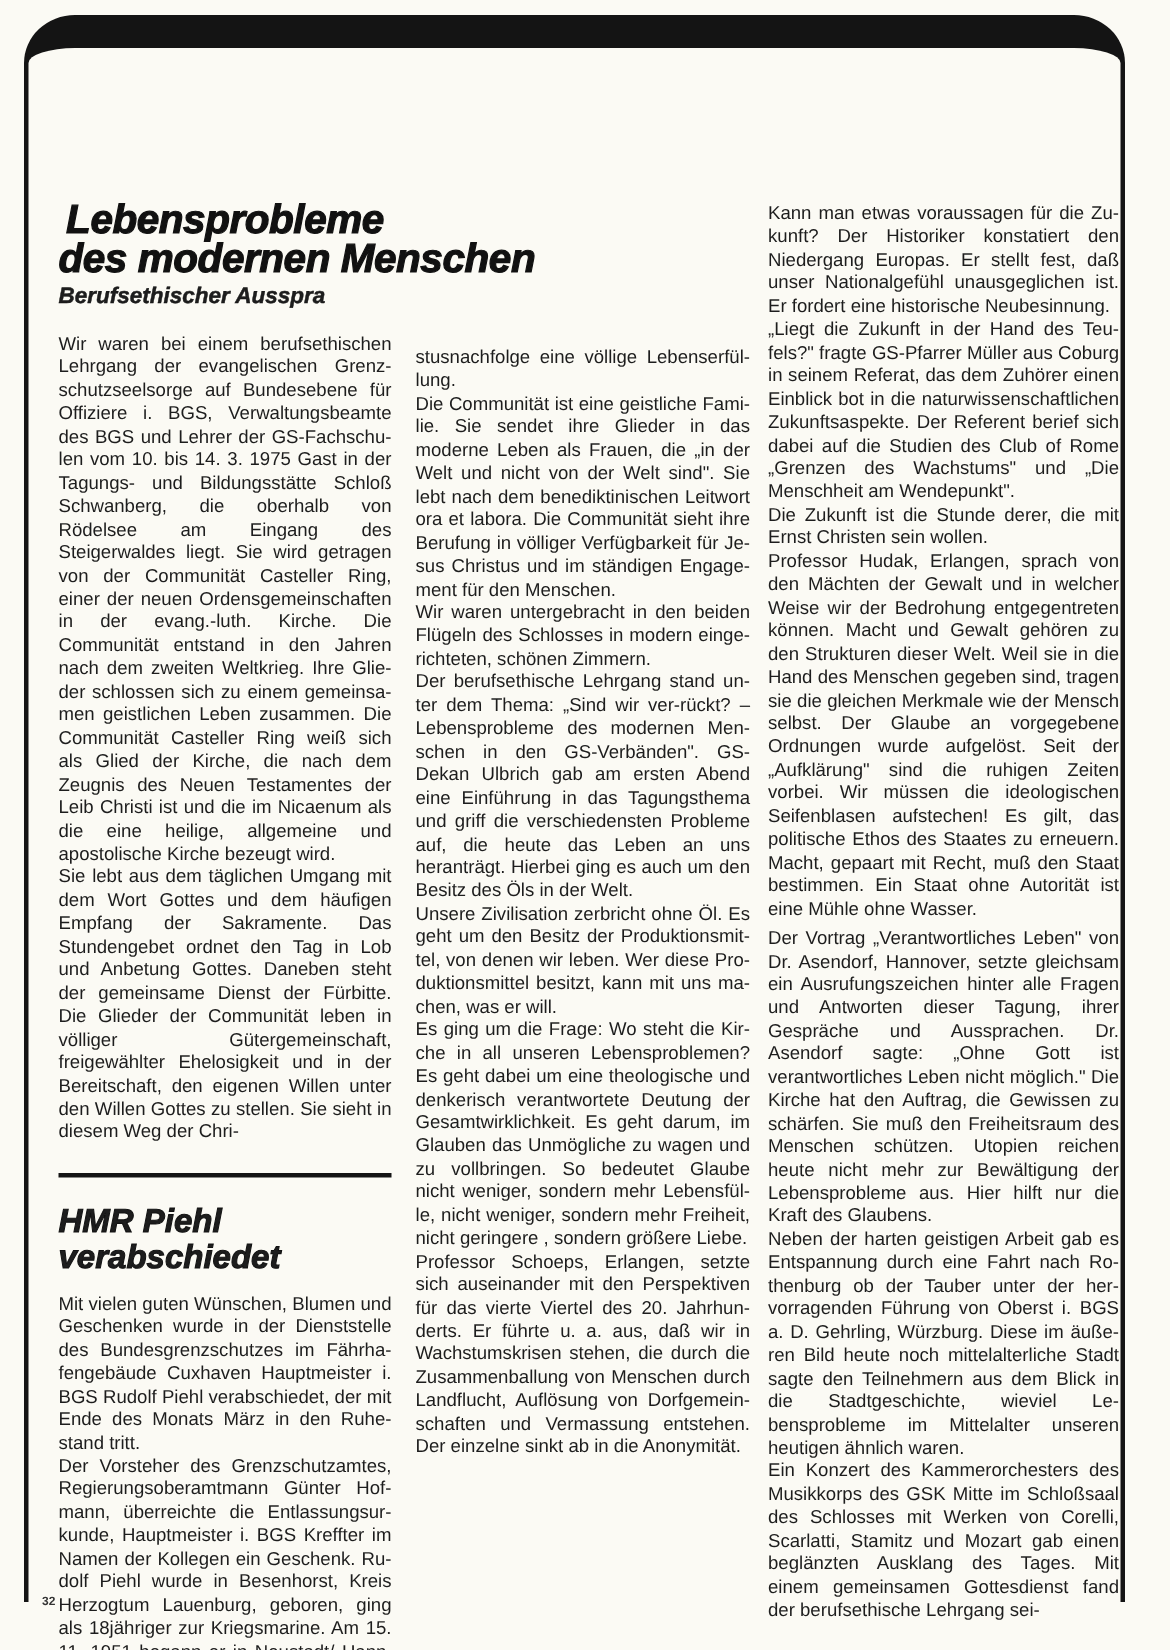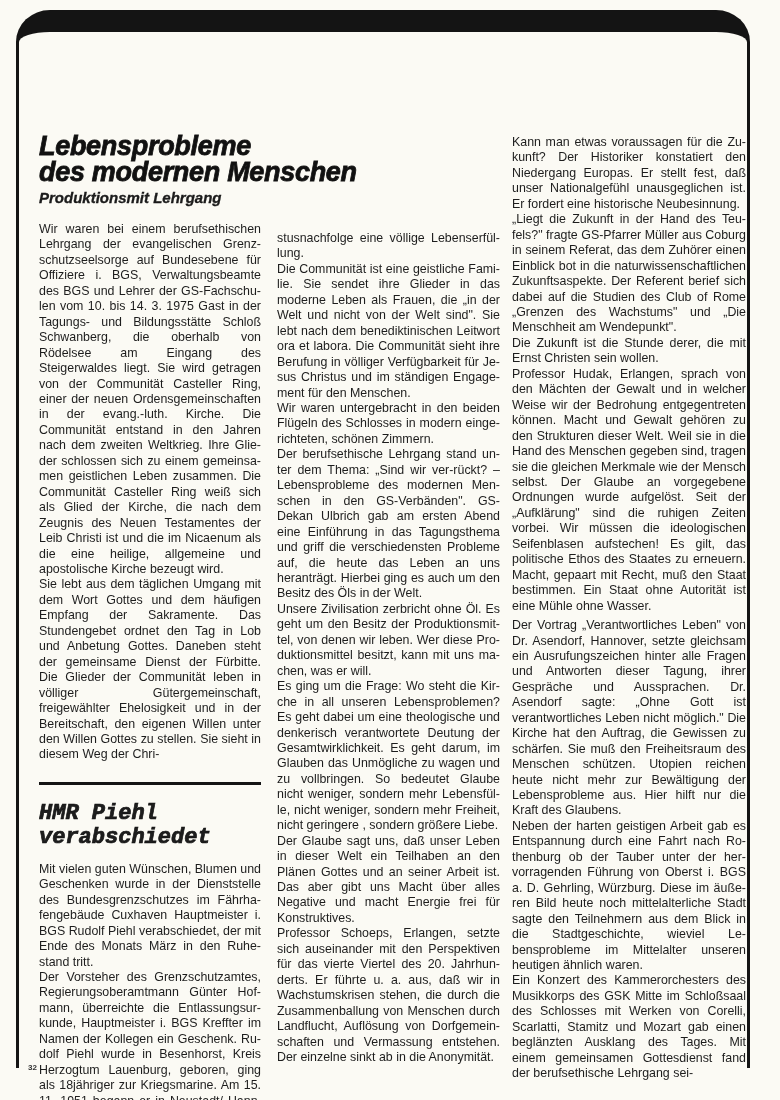--- a/index.html
+++ b/index.html
@@ -37,55 +37,54 @@
   .col1 { left: 39px; top: 133px; width: 222px; }
   .col2 { left: 277px; top: 231px; width: 223px; }
   .col3 { left: 512px; top: 135px; width: 234px; }
   .headline {
     font-family: "Liberation Sans", sans-serif;
     font-weight: 900; font-style: italic;
     font-size: 27px; line-height: 26px;
     letter-spacing: -0.3px;
     margin: 0 0 4px 0;
     color: #111;
-    text-align: left;
+    text-align: center;
     -webkit-text-stroke: 0.8px #111;
   }
   .subhead {
     font-weight: bold; font-style: italic;
     font-size: 15px; line-height: 18px;
     margin: 0 0 15px 0;
     text-align: left;
     -webkit-text-stroke: 0.3px #111;
   }
   .divider {
     border: none; border-top: 3px solid #141414;
     margin: 19px 0 17px 0;
   }
   .headline2 {
     font-weight: 900; font-style: italic;
     font-size: 22px; line-height: 24px;
     margin: 0 0 12px 0;
     text-align: left;
-    font-family: Liberation Mono, monospace;
     -webkit-text-stroke: 0.7px #111;
   }
   .gap { margin-top: 4px !important; }
 </style>
 </head>
 <body>
 
 <div class="frame"></div>
 
 <div class="col col1">
   <h1 class="headline">
     <span>Lebensprobleme</span><br>
     <span style="white-space:nowrap;">des modernen Menschen</span>
   </h1>
-  <h2 class="subhead">Produktionsmit Lehrgang</h2>
+  <h2 class="subhead">Berufsethischer Ausspra</h2>
   <p>Wir waren bei einem berufsethischen Lehrgang der evangelischen Grenz­schutzseelsorge auf Bundesebene für Offiziere i. BGS, Verwaltungsbeamte des BGS und Lehrer der GS-Fachschu­len vom 10. bis 14. 3. 1975 Gast in der Ta­gungs- und Bildungsstätte Schloß Schwanberg, die oberhalb von Rödelsee am Eingang des Steigerwaldes liegt. Sie wird getragen von der Communität Ca­steller Ring, einer der neuen Ordensge­meinschaften in der evang.-luth. Kirche. Die Communität entstand in den Jahren nach dem zweiten Weltkrieg. Ihre Glie­der schlossen sich zu einem gemeinsa­men geistlichen Leben zusammen. Die Communität Casteller Ring weiß sich als Glied der Kirche, die nach dem Zeugnis des Neuen Testamentes der Leib Christi ist und die im Nicaenum als die eine hei­lige, allgemeine und apostolische Kir­che bezeugt wird.</p>
   <p>Sie lebt aus dem täglichen Umgang mit dem Wort Gottes und dem häufigen Empfang der Sakramente. Das Stunden­gebet ordnet den Tag in Lob und Anbe­tung Gottes. Daneben steht der gemein­same Dienst der Fürbitte. Die Glieder der Communität leben in völliger Güterge­meinschaft, freigewählter Ehelosigkeit und in der Bereitschaft, den eigenen Willen unter den Willen Gottes zu stel­len. Sie sieht in diesem Weg der Chri-</p>
 
   <hr class="divider">
 
   <h1 class="headline2">
     <span>HMR Piehl</span><br>
     <span>verabschiedet</span>
   </h1>
   <p>Mit vielen guten Wünschen, Blumen und Geschenken wurde in der Dienststelle des Bundesgrenzschutzes im Fährha­fengebäude Cuxhaven Hauptmeister i. BGS Rudolf Piehl verabschiedet, der mit Ende des Monats März in den Ruhe­stand tritt.</p>
@@ -93,21 +92,20 @@
 
 </div>
 
 <div class="col col2">
   <p>stusnachfolge eine völlige Lebenserfül­lung.</p>
   <p>Die Communität ist eine geistliche Fami­lie. Sie sendet ihre Glieder in das moder­ne Leben als Frauen, die „in der Welt und nicht von der Welt sind". Sie lebt nach dem benediktinischen Leitwort ora et labora. Die Communität sieht ihre Be­rufung in völliger Verfügbarkeit für Je­sus Christus und im ständigen Engage­ment für den Menschen.</p>
   <p>Wir waren untergebracht in den beiden Flügeln des Schlosses in modern einge­richteten, schönen Zimmern.</p>
   <p>Der berufsethische Lehrgang stand un­ter dem Thema: „Sind wir ver-rückt? – Lebensprobleme des modernen Men­schen in den GS-Verbänden". GS-Dekan Ulbrich gab am ersten Abend eine Einführung in das Tagungsthema und griff die verschiedensten Probleme auf, die heute das Leben an uns heranträgt. Hierbei ging es auch um den Besitz des Öls in der Welt.</p>
   <p>Unsere Zivilisation zerbricht ohne Öl. Es geht um den Besitz der Produktionsmit­tel, von denen wir leben. Wer diese Pro­duktionsmittel besitzt, kann mit uns ma­chen, was er will.</p>
   <p>Es ging um die Frage: Wo steht die Kir­che in all unseren Lebensproblemen? Es geht dabei um eine theologische und denkerisch verantwortete Deutung der Gesamtwirklichkeit. Es geht darum, im Glauben das Unmögliche zu wagen und zu vollbringen. So bedeutet Glaube nicht weniger, sondern mehr Lebensfül­le, nicht weniger, sondern mehr Freiheit, nicht geringere , sondern größere Liebe.</p>
-  <p>Der Glaube sagt uns, daß unser Leben in dieser Welt ein Teilhaben an den Plänen Gottes und an seiner Arbeit ist. Das aber gibt uns Macht über alles Negative und macht Energie frei für Konstruktives.</p>
   <p>Professor Schoeps, Erlangen, setzte sich auseinander mit den Perspektiven für das vierte Viertel des 20. Jahrhun­derts. Er führte u. a. aus, daß wir in Wachstumskrisen stehen, die durch die Zusammenballung von Menschen durch Landflucht, Auflösung von Dorfgemein­schaften und Vermassung entstehen. Der einzelne sinkt ab in die Anonymität.</p>
 </div>
 
 <div class="col col3">
   <p>Kann man etwas voraussagen für die Zu­kunft? Der Historiker konstatiert den Niedergang Europas. Er stellt fest, daß unser Nationalgefühl unausgeglichen ist. Er fordert eine historische Neubesin­nung.</p>
   <p>„Liegt die Zukunft in der Hand des Teu­fels?" fragte GS-Pfarrer Müller aus Co­burg in seinem Referat, das dem Zuhö­rer einen Einblick bot in die naturwis­senschaftlichen Zukunftsaspekte. Der Referent berief sich dabei auf die Studi­en des Club of Rome „Grenzen des Wachstums" und „Die Menschheit am Wendepunkt".</p>
   <p>Die Zukunft ist die Stunde derer, die mit Ernst Christen sein wollen.</p>
   <p>Professor Hudak, Erlangen, sprach von den Mächten der Gewalt und in welcher Weise wir der Bedrohung entgegentre­ten können. Macht und Gewalt gehören zu den Strukturen dieser Welt. Weil sie in die Hand des Menschen gegeben sind, tragen sie die gleichen Merkmale wie der Mensch selbst. Der Glaube an vorge­gebene Ordnungen wurde aufgelöst. Seit der „Aufklärung" sind die ruhigen Zeiten vorbei. Wir müssen die ideologi­schen Seifenblasen aufstechen! Es gilt, das politische Ethos des Staates zu er­neuern. Macht, gepaart mit Recht, muß den Staat bestimmen. Ein Staat ohne Autorität ist eine Mühle ohne Wasser.</p>
   <p class="gap">Der Vortrag „Verantwortliches Leben" von Dr. Asendorf, Hannover, setzte gleichsam ein Ausrufungszeichen hinter alle Fragen und Antworten dieser Ta­gung, ihrer Gespräche und Ausspra­chen. Dr. Asendorf sagte: „Ohne Gott ist verantwortliches Leben nicht möglich." Die Kirche hat den Auftrag, die Gewissen zu schärfen. Sie muß den Freiheitsraum des Menschen schützen. Utopien rei­chen heute nicht mehr zur Bewältigung der Lebensprobleme aus. Hier hilft nur die Kraft des Glaubens.</p>
   <p>Neben der harten geistigen Arbeit gab es Entspannung durch eine Fahrt nach Ro­thenburg ob der Tauber unter der her­vorragenden Führung von Oberst i. BGS a. D. Gehrling, Würzburg. Diese im äuße­ren Bild heute noch mittelalterliche Stadt sagte den Teilnehmern aus dem Blick in die Stadtgeschichte, wieviel Le­bensprobleme im Mittelalter unseren heutigen ähnlich waren.</p>

